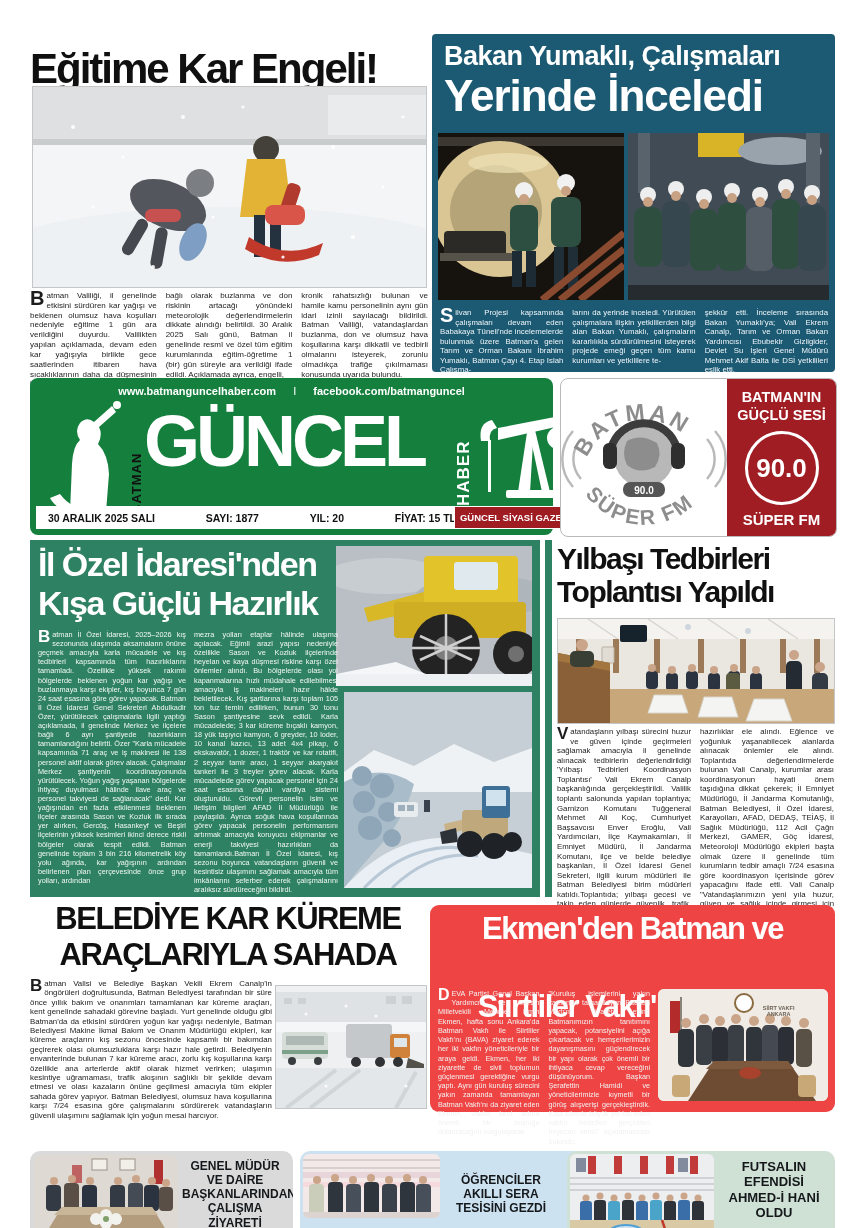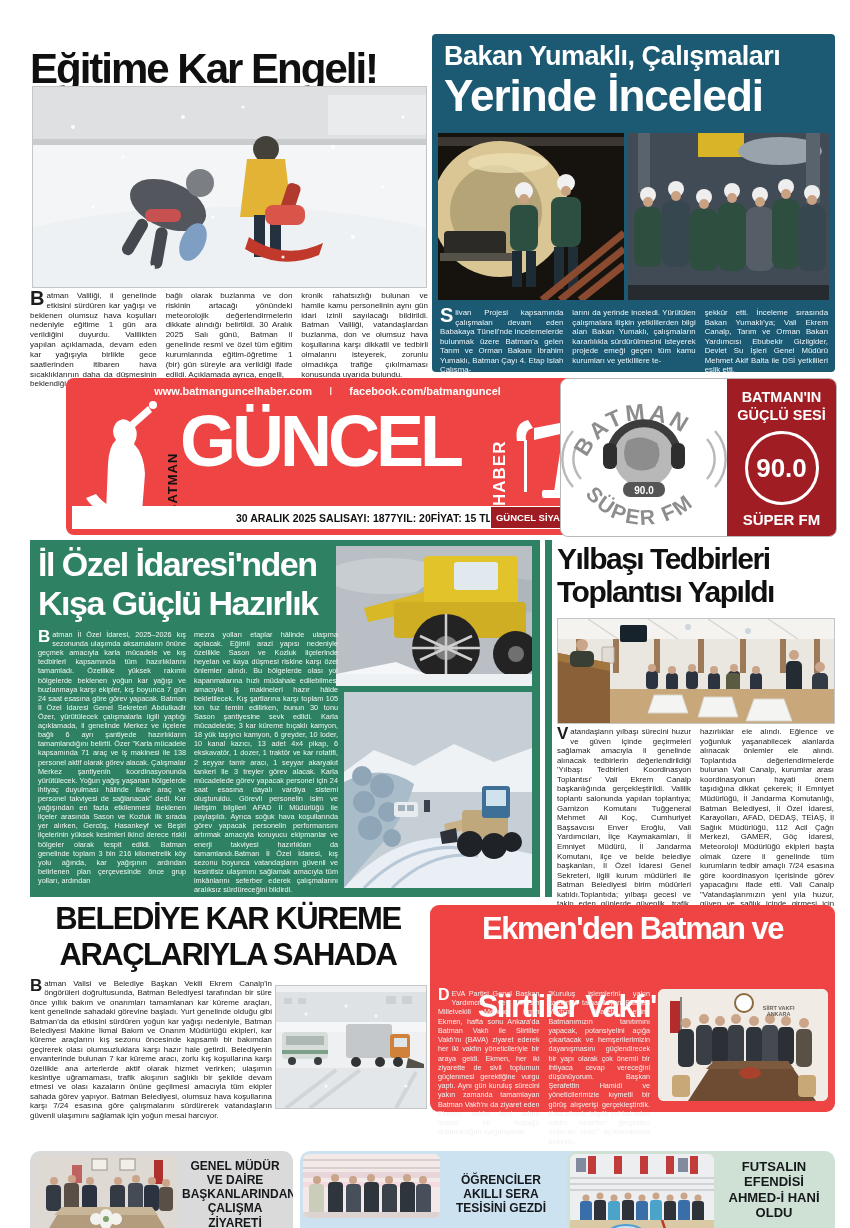--- a/index.html
+++ b/index.html
@@ -16,26 +16,26 @@
   .drop{float:left;font-weight:700;font-size:20px;line-height:15px;padding-right:2px;}
   .photo{overflow:hidden;background:#dfe3e6;}
   .photo svg{display:block;width:100%;height:100%;}
   .ph-b{border:1px solid #c4c6c8;}
 
   
   .teal-box{background:#1c5a73;border-radius:4px;}
   .teal-box .body-txt{color:#eef5f9;font-size:7.8px;}
 
   
-  .mast{background:#ef4444;border-radius:8px;margin-left:36px;}
+  .mast{background:#15803d;border-radius:8px;}
   .mast-links{position:absolute;top:7px;left:0;width:100%;text-align:center;
               color:#fff;font-size:11px;font-weight:700;}
   .brand-vert{writing-mode:vertical-rl;transform:rotate(180deg);font-weight:700;}
   .brand-main{font-weight:700;color:#fff;letter-spacing:-4px;}
-  .mast-bar{background:#fff;display:flex;align-items:center;justify-content:flex-end;
+  .mast-bar{background:#fff;display:flex;align-items:center;justify-content:space-between;
             padding:0 12px;font-size:10.5px;font-weight:700;color:#111;}
   .mast-tag{background:#9e1c22;border:1px solid #fff;color:#fff;font-weight:700;font-size:9.5px;
             display:flex;align-items:center;justify-content:center;}
 
   
   .radio{background:#fff;border:1px solid #b9b9b9;border-radius:8px;overflow:hidden;display:flex;}
   .radio-right{background:#a01d24;width:109px;color:#fff;text-align:center;
                display:flex;flex-direction:column;align-items:center;padding-top:9px;}
   .radio-slogan{font-size:14.5px;font-weight:700;line-height:1.25;}
   .radio-circle{width:68px;height:68px;border:3px solid #fff;border-radius:50%;margin:7px 0 6px;

